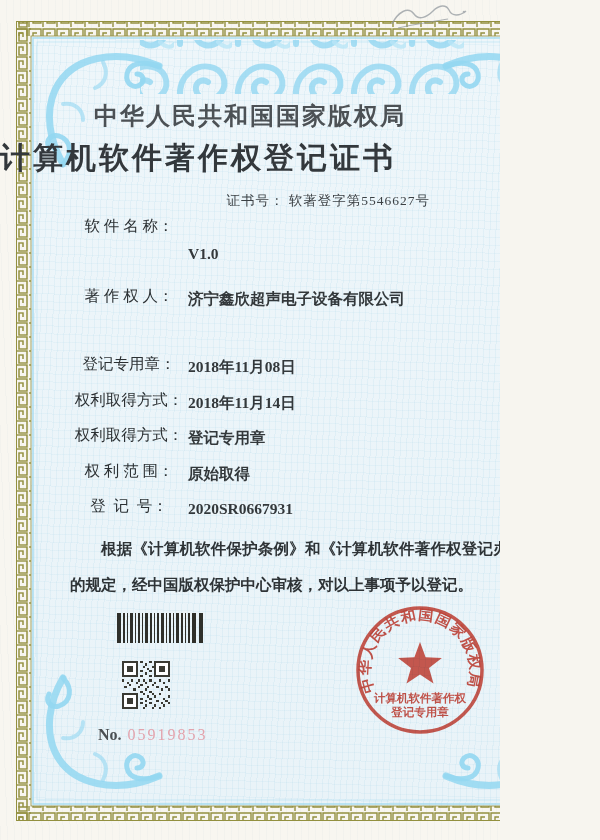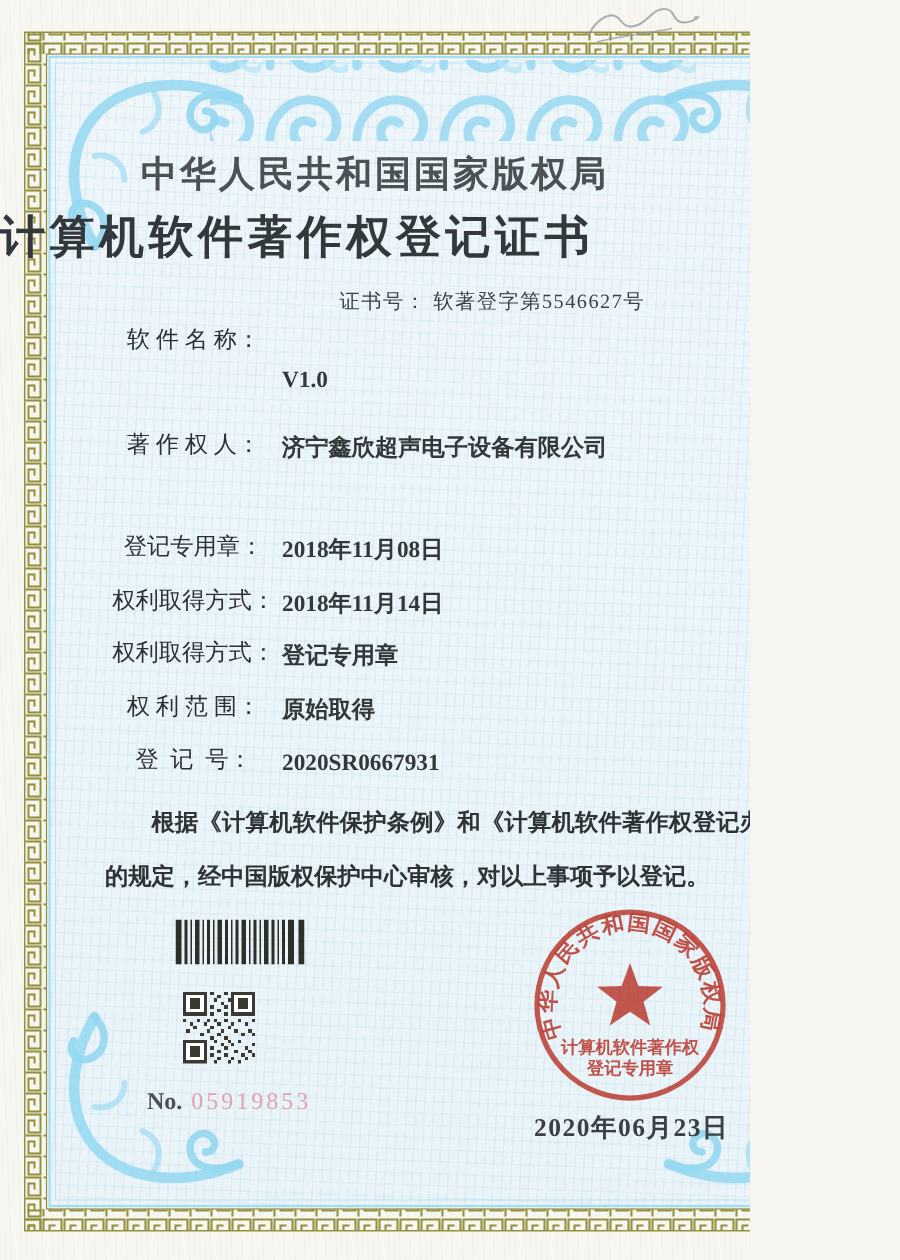--- a/index.html
+++ b/index.html
@@ -200,15 +200,14 @@
     </defs>
     <circle cx="75" cy="75" r="62" fill="none" stroke="#cf4438" stroke-width="3.5" opacity="0.88"></circle>
     <polygon fill="#cf4438" opacity="0.88" points="75,47 80.6,62.3 96.9,62.9 84.0,72.9 88.5,88.6 75,79.5 61.5,88.6 66.0,72.9 53.1,62.9 69.4,62.3"></polygon>
     <text class="seal-ring" opacity="0.9">
       <textPath href="#ringPath" startOffset="0" textLength="196" lengthAdjust="spacingAndGlyphs">中华人民共和国国家版权局</textPath>
     </text>
     <text class="seal-line" x="75" y="107" opacity="0.9">计算机软件著作权</text>
     <text class="seal-line" x="75" y="121" opacity="0.9">登记专用章</text>
   </svg>
 
-  <div class="issue-date">2020年06月23日</div>
 
 </div>
 
 </body></html>

